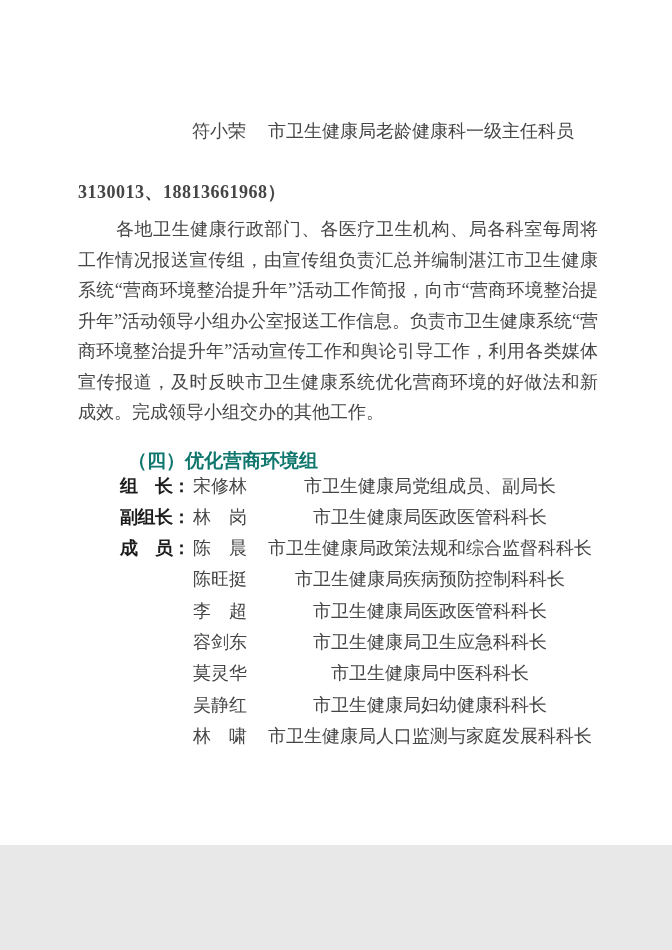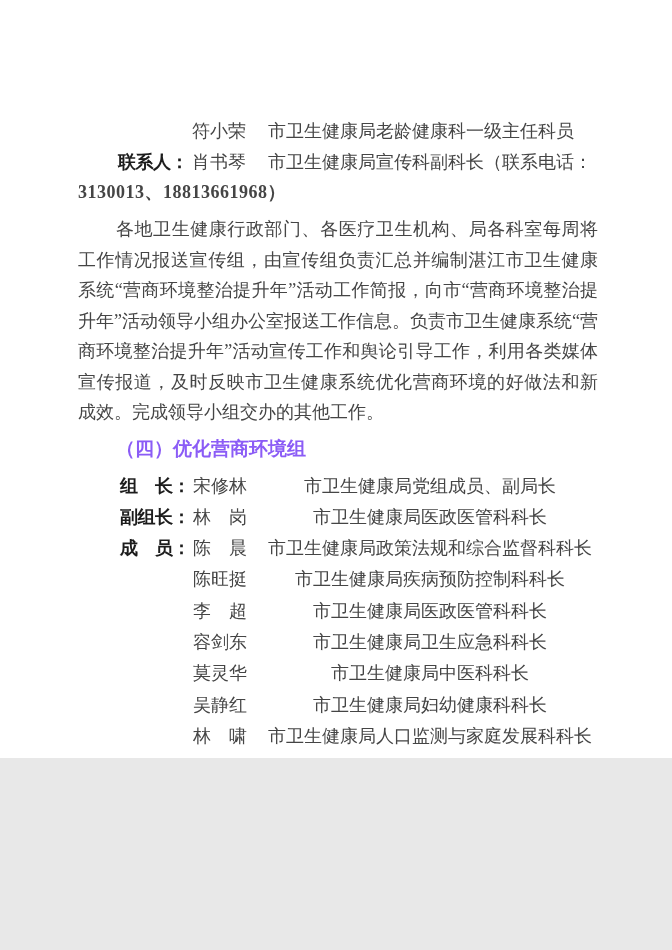--- a/index.html
+++ b/index.html
@@ -1,18 +1,18 @@
 <!DOCTYPE html>
 <html><head>
 <meta charset="utf-8">
 <style>
   html,body{margin:0;padding:0;background:#e8e8e8;}
   .page{
     position:relative;
-    width:672px;height:758px;
+    width:672px;height:845px;
     background:#ffffff;
     overflow:hidden;
     font-family:"Liberation Serif","DejaVu Serif",serif;
     color:#454545;
     font-size:18px;
   }
   .abs{position:absolute;}
   
   .grid-row{
     display:grid;
@@ -36,24 +36,24 @@
     font-weight:bold;
   }
   .body-par{
     margin:0;
     width:520px;
     text-align:justify;
     text-indent:38px;
     line-height:30.5px;
   }
   .heading{
-    margin:0;
+    margin:12px;
     font-size:19px;
     font-weight:700;
-    color:#8b5cf6;
+    color:#0f766e;
     line-height:30px;
     white-space:nowrap;
   }
   .page-number{
     font-size:16px;
     color:#4d7c0f;
     letter-spacing:2px;
     line-height:20px;
     white-space:nowrap;
   }
@@ -62,25 +62,20 @@
 <body>
 
 <div class="page">
 
   <div class="grid-row abs" style="left:118px;top:116px;">
     <span class="cell role"></span>
     <span class="cell name">符小荣</span>
     <span class="cell title">市卫生健康局老龄健康科一级主任科员</span>
   </div>
 
-  <div class="grid-row abs" style="left:118px;top:146.6px;">
-    <span class="cell role">联系人：</span>
-    <span class="cell name">肖书琴</span>
-    <span class="cell title">市卫生健康局宣传科副科长（联系电话：</span>
-  </div>
 
   <div class="phone-line abs" style="left:78px;top:177.2px;">3130013、18813661968）</div>
 
   <p class="body-par abs" style="left:78px;top:214px;">各地卫生健康行政部门、各医疗卫生机构、局各科室每周将工作情况报送宣传组，由宣传组负责汇总并编制湛江市卫生健康系统“营商环境整治提升年”活动工作简报，向市“营商环境整治提升年”活动领导小组办公室报送工作信息。负责市卫生健康系统“营商环境整治提升年”活动宣传工作和舆论引导工作，利用各类媒体宣传报道，及时反映市卫生健康系统优化营商环境的好做法和新成效。完成领导小组交办的其他工作。</p>
 
   <h3 class="heading abs" style="left:116px;top:434px;">（四）优化营商环境组</h3>
 
   <div class="roster abs" style="left:118px;top:470.5px;text-align:center;">
     <div class="grid-row">
       <span class="cell role">组　长：</span>

